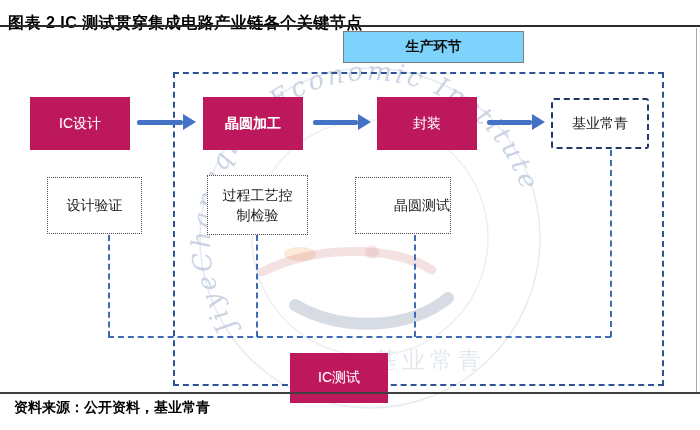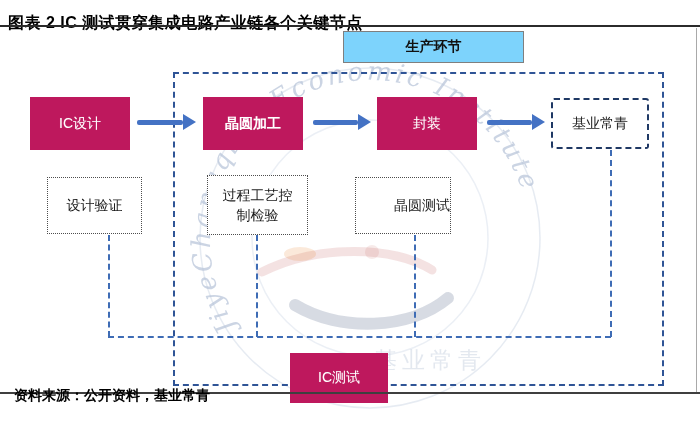--- a/index.html
+++ b/index.html
@@ -4,21 +4,21 @@
 <style>
   html,body{margin:0;padding:0;background:#fff;}
   .canvas{
     position:relative;width:700px;height:430px;background:#ffffff;overflow:hidden;
     font-family:"Liberation Sans","DejaVu Sans",sans-serif;color:#111;
   }
   
   .fig-title{position:absolute;left:8px;top:13px;font-size:16px;font-weight:bold;color:#000;letter-spacing:.5px;z-index:3;}
   .title-rule{position:absolute;left:0;top:25px;width:700px;height:2px;background:#2b2b2b;z-index:3;}
   .src-rule{position:absolute;left:0;top:392px;width:700px;height:2px;background:#3f3f3f;z-index:3;}
-  .footer-src{position:absolute;left:14px;top:387px;font-size:14px;font-weight:bold;color:#000;z-index:3;}
+  .footer-src{position:absolute;left:14px;top:399px;font-size:14px;font-weight:bold;color:#000;z-index:3;}
   .right-edge-rule{position:absolute;left:696px;top:28px;width:1px;height:364px;background:#a9a9a9;z-index:0;}
 
   
   .prod-label{
     position:absolute;left:343px;top:31px;width:179px;height:30px;background:#7dd3fc;
     border:1px solid #7f7f7f;display:flex;align-items:center;justify-content:center;
     font-size:14px;font-weight:bold;z-index:2;
   }
   .prod-container{
     position:absolute;left:173px;top:72px;width:491px;height:314px;

